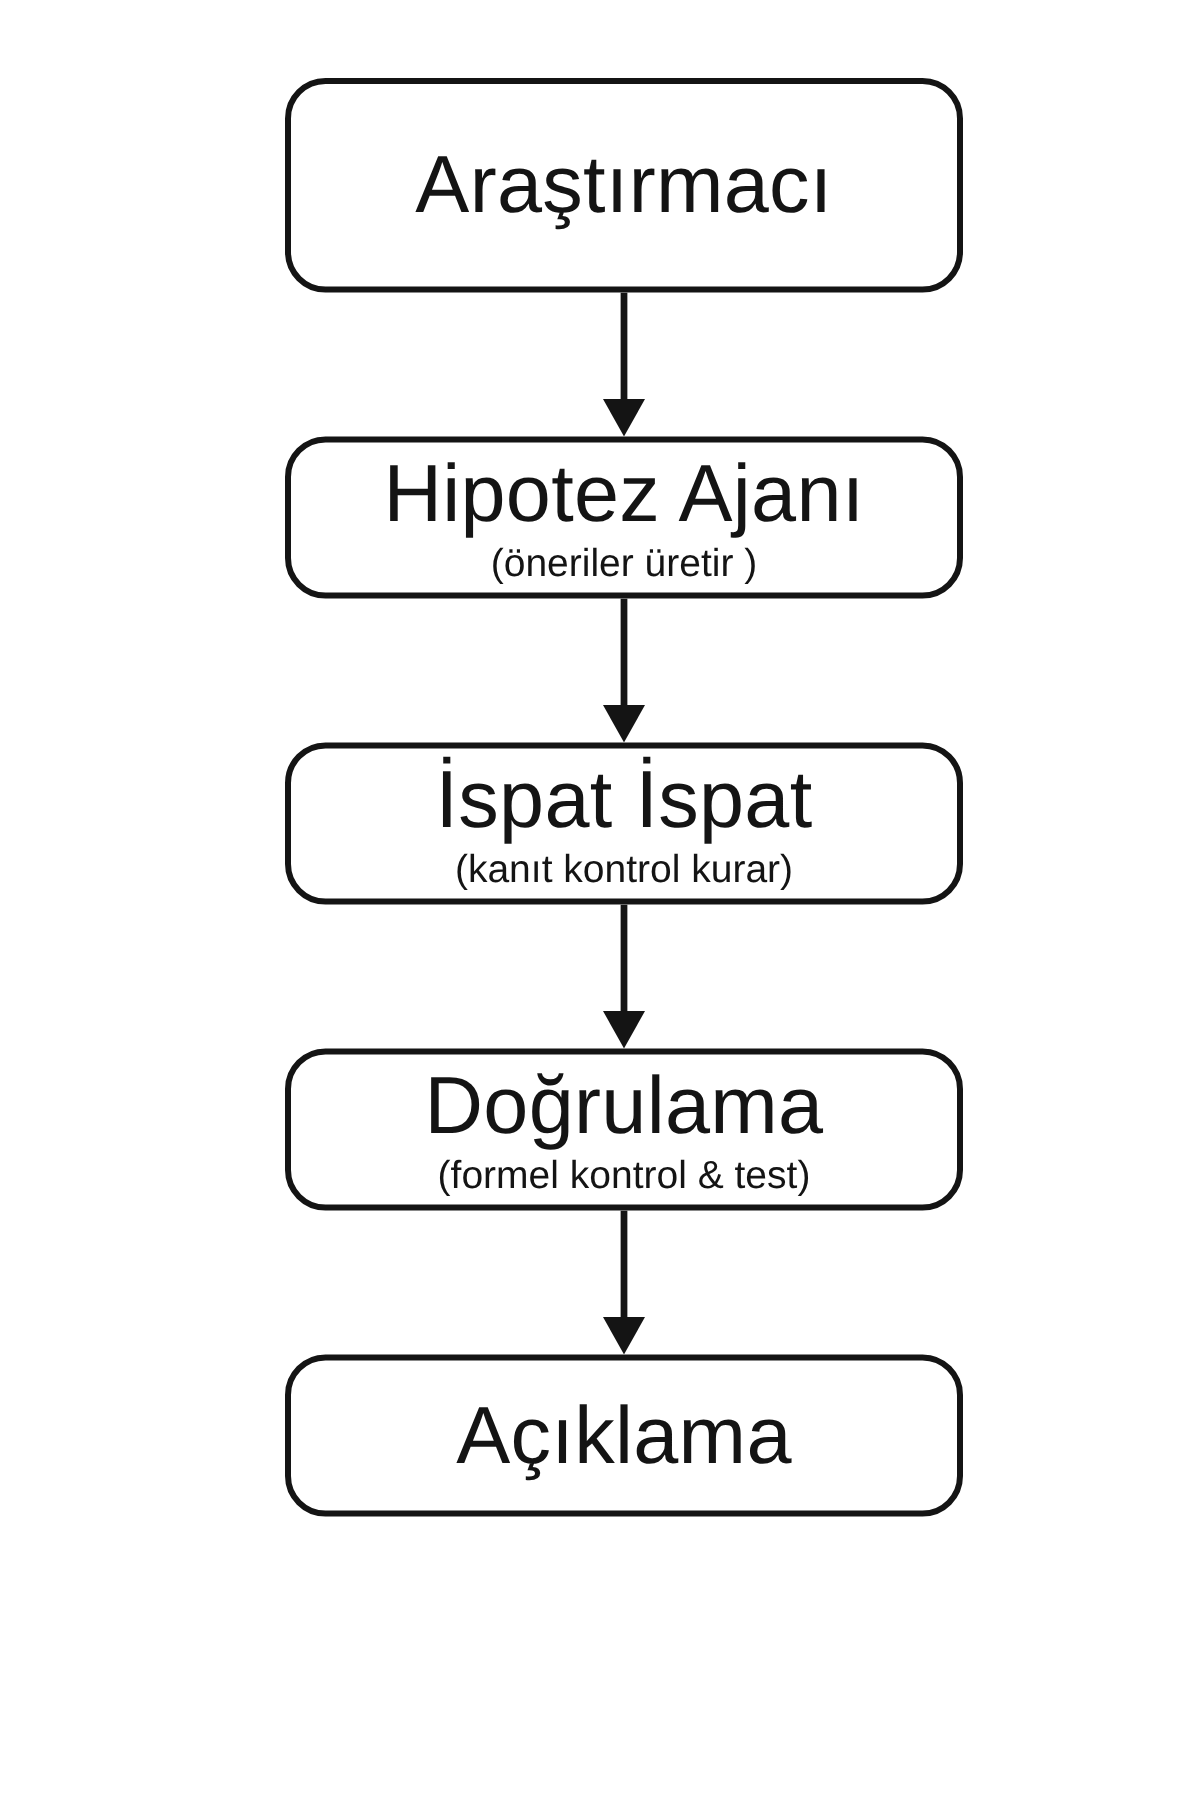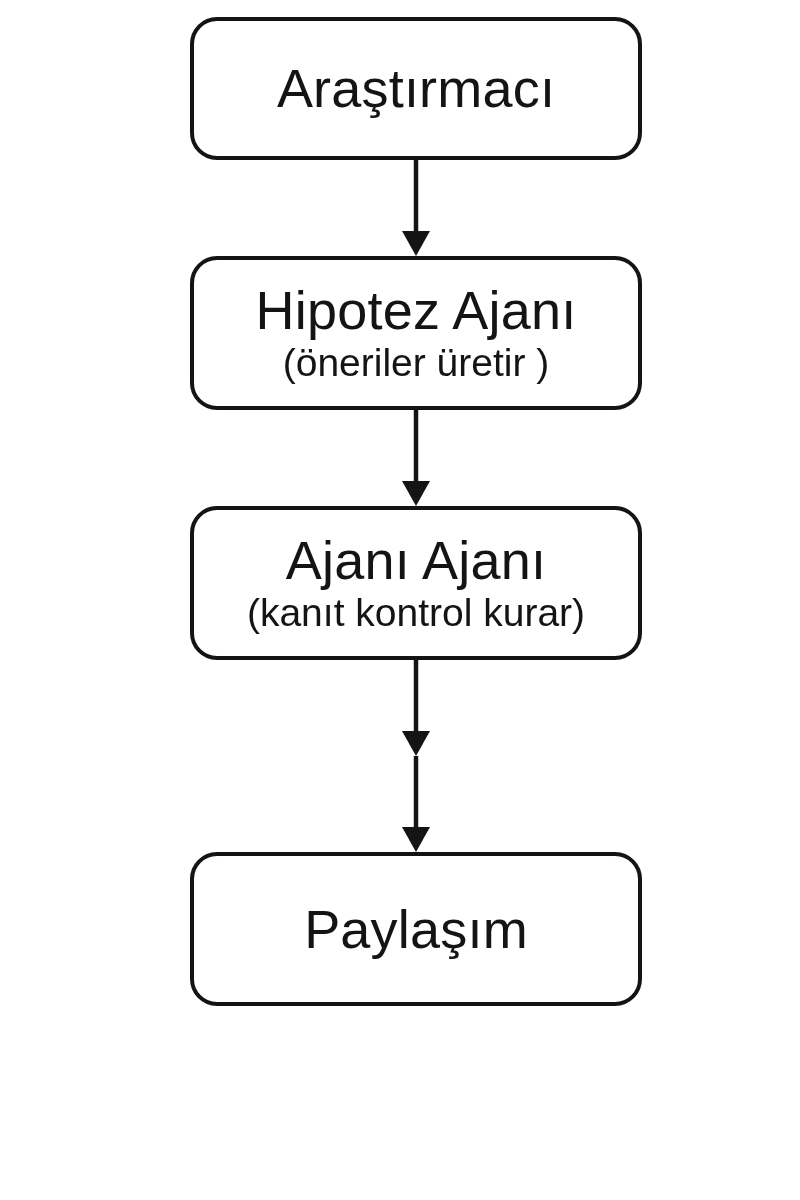--- a/index.html
+++ b/index.html
@@ -11,46 +11,46 @@
     height: 1200px;
     background: #ffffff;
     font-family: "Liberation Sans", sans-serif;
     color: #141414;
     overflow: hidden;
   }
   .flow {
     display: flex;
     flex-direction: column;
     align-items: center;
-    padding-top: 17px;
+    padding-top: 52px;
     margin-left: 32px;
   }
   .node {
     box-sizing: border-box;
     width: 452px;
     background: #ffffff;
     border: 4.5px solid #141414;
     border-radius: 27px;
     display: flex;
     flex-direction: column;
     align-items: center;
     justify-content: center;
     text-align: center;
   }
   .node.single { height: 143px; }
-  .node.double { height: 154px; }
+  .node.double { height: 108px; }
   .node .title {
     font-size: 54px;
     font-weight: 500;
     line-height: 1.12;
     letter-spacing: 0.2px;
     white-space: nowrap;
   }
   .node .subtitle {
-    font-size: 39px;
+    font-size: 26px;
     font-weight: 400;
     line-height: 1.18;
     white-space: nowrap;
   }
   .arrow {
     display: block;
     height: 96px;
     width: 36px;
   }
   .arrow svg { display: block; }
@@ -77,36 +77,40 @@
   </div>
 
   <div class="arrow">
     <svg width="36" height="96" viewBox="0 0 36 96" xmlns="http://www.w3.org/2000/svg">
       <line x1="18" y1="0" x2="18" y2="76" stroke="#141414" stroke-width="4.5"></line>
       <polygon points="4,71 32,71 18,96" fill="#141414"></polygon>
     </svg>
   </div>
 
   <div class="node double">
-    <span class="title">Ajanı Ajanı</span>
+    <span class="title">İspat İspat</span>
     <span class="subtitle">(kanıt kontrol kurar)</span>
   </div>
 
   <div class="arrow">
     <svg width="36" height="96" viewBox="0 0 36 96" xmlns="http://www.w3.org/2000/svg">
       <line x1="18" y1="0" x2="18" y2="76" stroke="#141414" stroke-width="4.5"></line>
       <polygon points="4,71 32,71 18,96" fill="#141414"></polygon>
     </svg>
   </div>
 
+  <div class="node double">
+    <span class="title">Doğrulama</span>
+    <span class="subtitle">(formel kontrol &amp; test)</span>
+  </div>
 
   <div class="arrow">
     <svg width="36" height="96" viewBox="0 0 36 96" xmlns="http://www.w3.org/2000/svg">
       <line x1="18" y1="0" x2="18" y2="76" stroke="#141414" stroke-width="4.5"></line>
       <polygon points="4,71 32,71 18,96" fill="#141414"></polygon>
     </svg>
   </div>
 
   <div class="node double">
-    <span class="title">Paylaşım</span>
+    <span class="title">Açıklama</span>
   </div>
 
 </div>
 
 </body></html>

